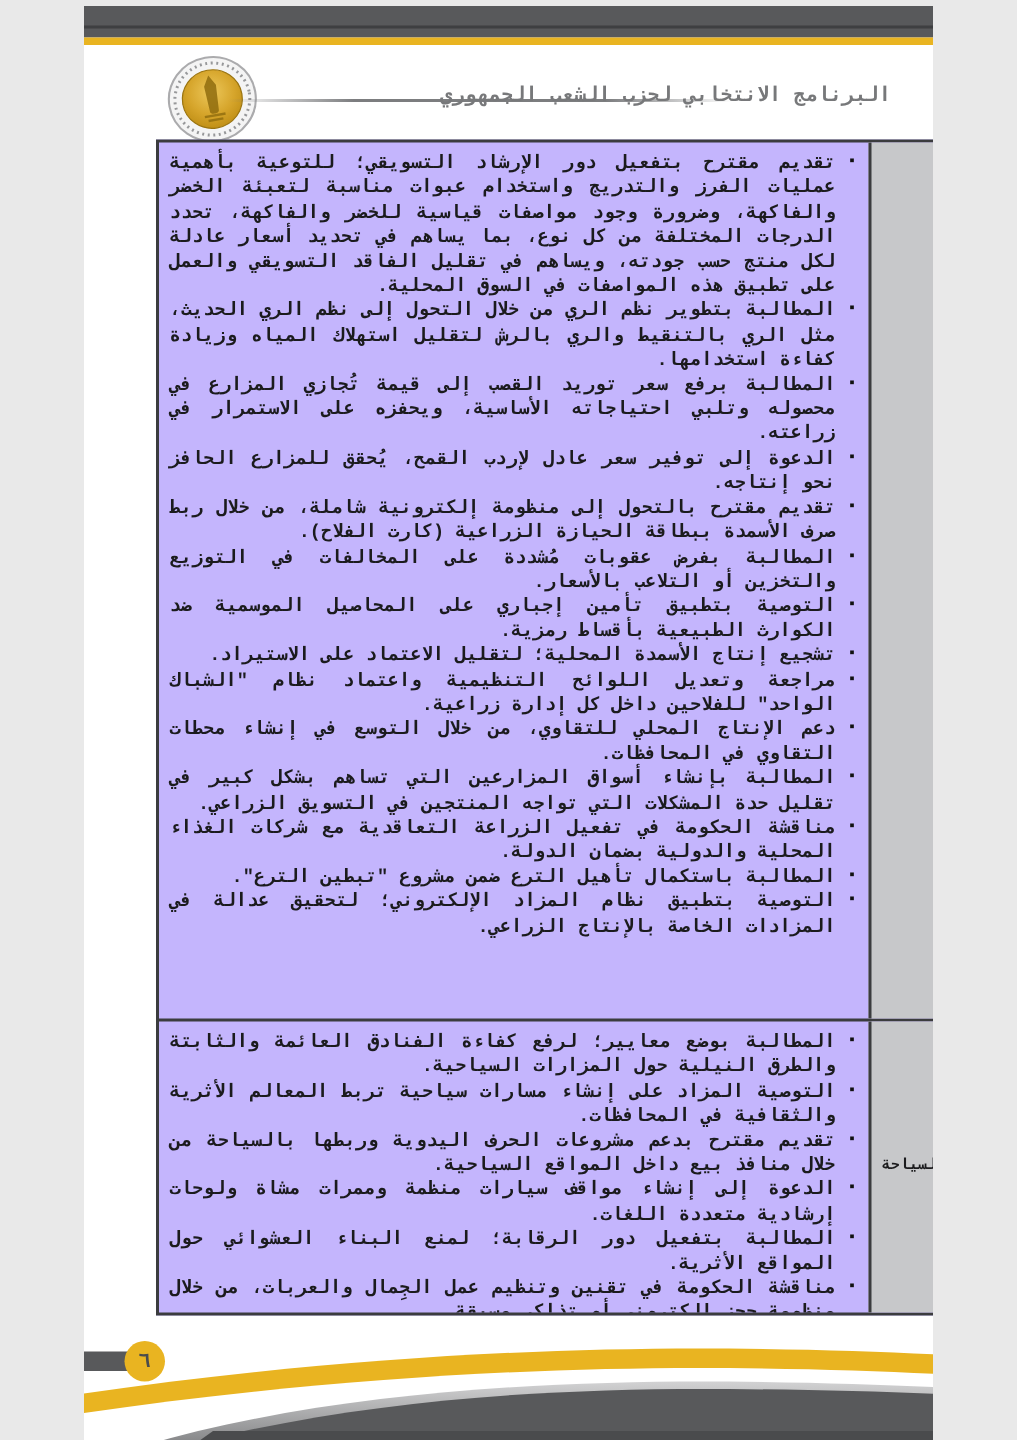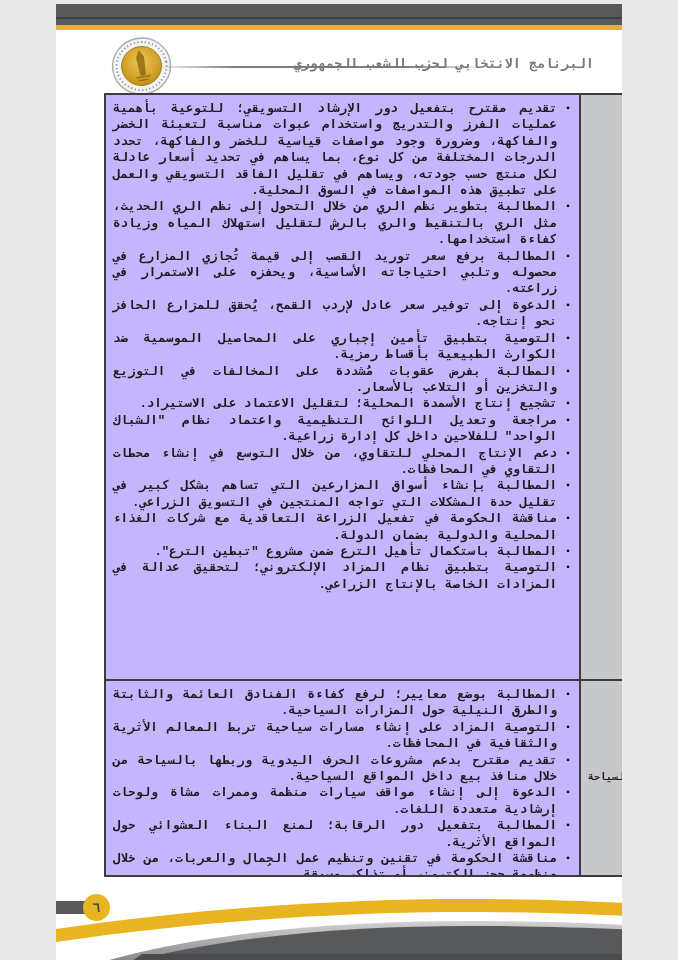--- a/index.html
+++ b/index.html
@@ -101,22 +101,23 @@
 
   <div class="doc-table">
 
     <div class="t-row r1">
       <div class="cell-content">
         <ul class="points">
           <li>تقديم مقترح بتفعيل دور الإرشاد التسويقي؛ للتوعية بأهمية عمليات الفرز والتدريج واستخدام عبوات مناسبة لتعبئة الخضر والفاكهة، وضرورة وجود مواصفات قياسية للخضر والفاكهة، تحدد الدرجات المختلفة من كل نوع، بما يساهم في تحديد أسعار عادلة لكل منتج حسب جودته، ويساهم في تقليل الفاقد التسويقي والعمل على تطبيق هذه المواصفات في السوق المحلية.</li>
           <li>المطالبة بتطوير نظم الري من خلال التحول إلى نظم الري الحديث، مثل الري بالتنقيط والري بالرش لتقليل استهلاك المياه وزيادة كفاءة استخدامها.</li>
           <li>المطالبة برفع سعر توريد القصب إلى قيمة تُجازي المزارع في محصوله وتلبي احتياجاته الأساسية، ويحفزه على الاستمرار في زراعته.</li>
           <li>الدعوة إلى توفير سعر عادل لإردب القمح، يُحقق للمزارع الحافز نحو إنتاجه.</li>
+          <li>تقديم مقترح بالتحول إلى منظومة إلكترونية شاملة، من خلال ربط صرف الأسمدة ببطاقة الحيازة الزراعية (كارت الفلاح).</li>
+          <li>المطالبة بفرض عقوبات مُشددة على المخالفات في التوزيع والتخزين أو التلاعب بالأسعار.</li>
           <li>التوصية بتطبيق تأمين إجباري على المحاصيل الموسمية ضد الكوارث الطبيعية بأقساط رمزية.</li>
-          <li>المطالبة بفرض عقوبات مُشددة على المخالفات في التوزيع والتخزين أو التلاعب بالأسعار.</li>
           <li>تشجيع إنتاج الأسمدة المحلية؛ لتقليل الاعتماد على الاستيراد.</li>
           <li>مراجعة وتعديل اللوائح التنظيمية واعتماد نظام "الشباك الواحد" للفلاحين داخل كل إدارة زراعية.</li>
           <li>دعم الإنتاج المحلي للتقاوي، من خلال التوسع في إنشاء محطات التقاوي في المحافظات.</li>
           <li>المطالبة بإنشاء أسواق المزارعين التي تساهم بشكل كبير في تقليل حدة المشكلات التي تواجه المنتجين في التسويق الزراعي.</li>
           <li>مناقشة الحكومة في تفعيل الزراعة التعاقدية مع شركات الغذاء المحلية والدولية بضمان الدولة.</li>
           <li>المطالبة باستكمال تأهيل الترع ضمن مشروع "تبطين الترع".</li>
           <li>التوصية بتطبيق نظام المزاد الإلكتروني؛ لتحقيق عدالة في المزادات الخاصة بالإنتاج الزراعي.</li>
         </ul>
       </div>
       <div class="cell-label"></div>

